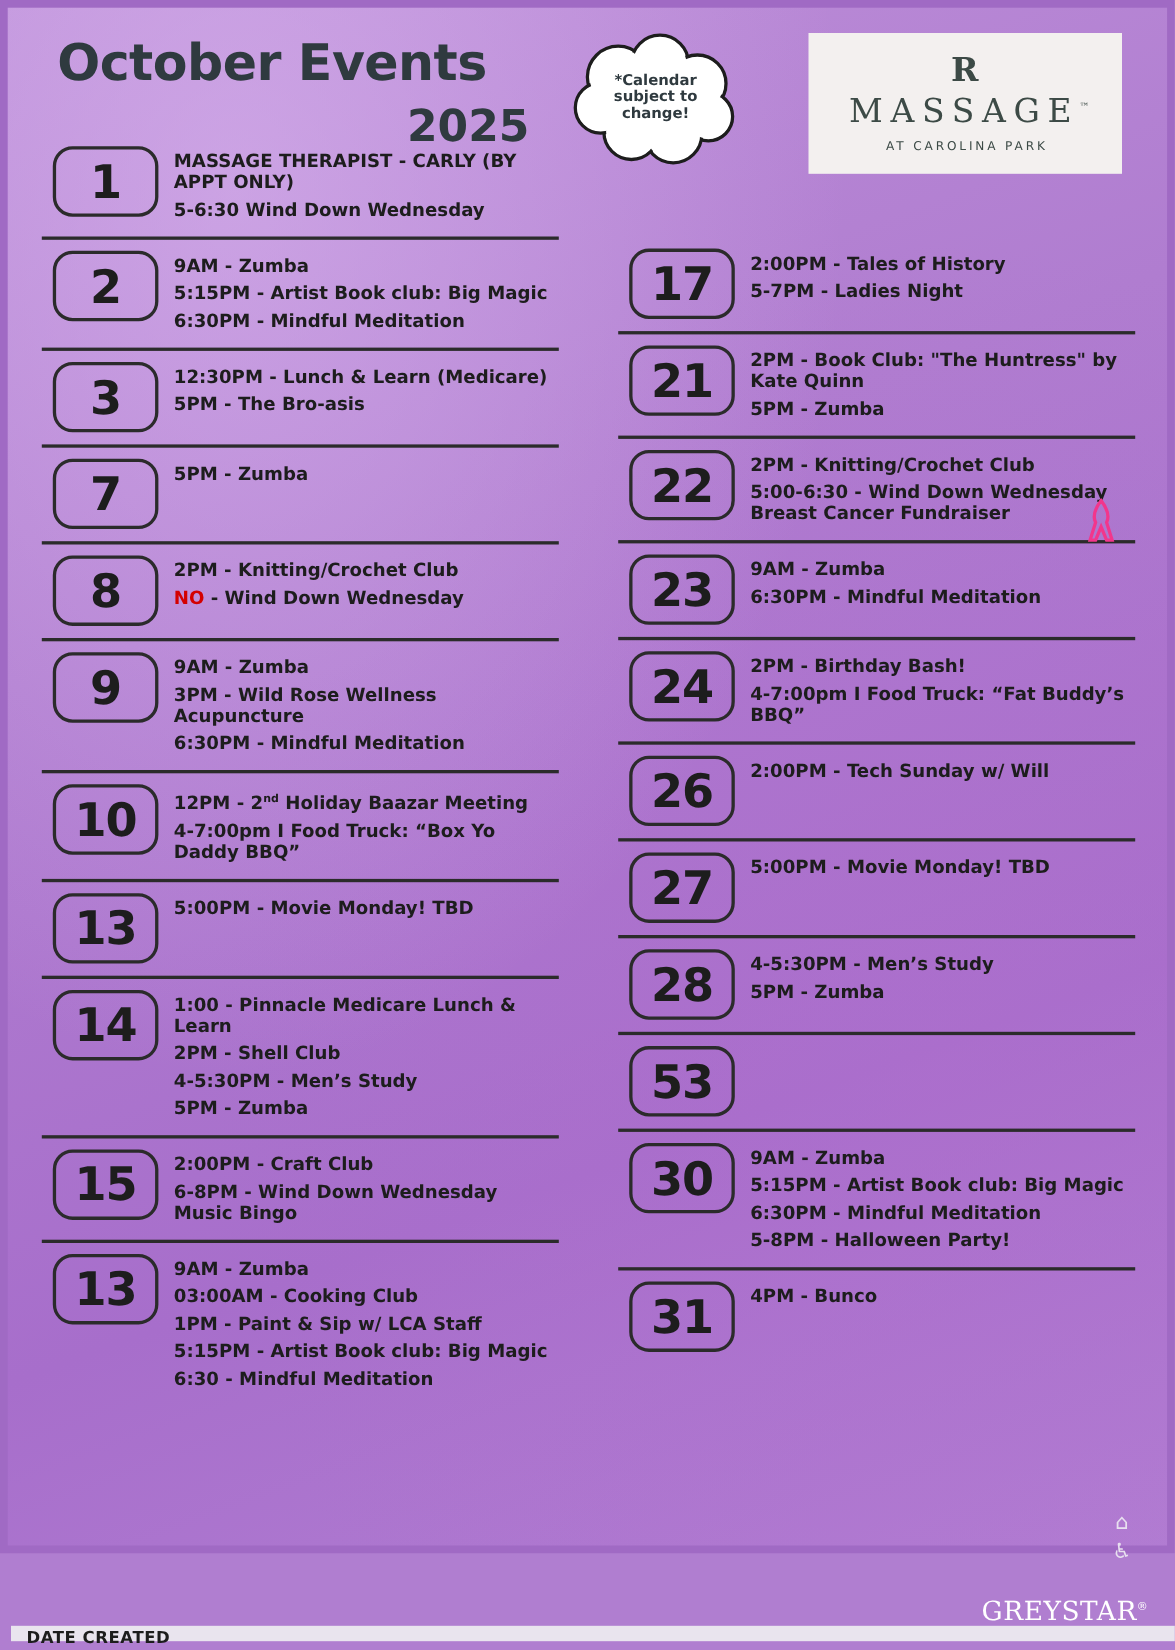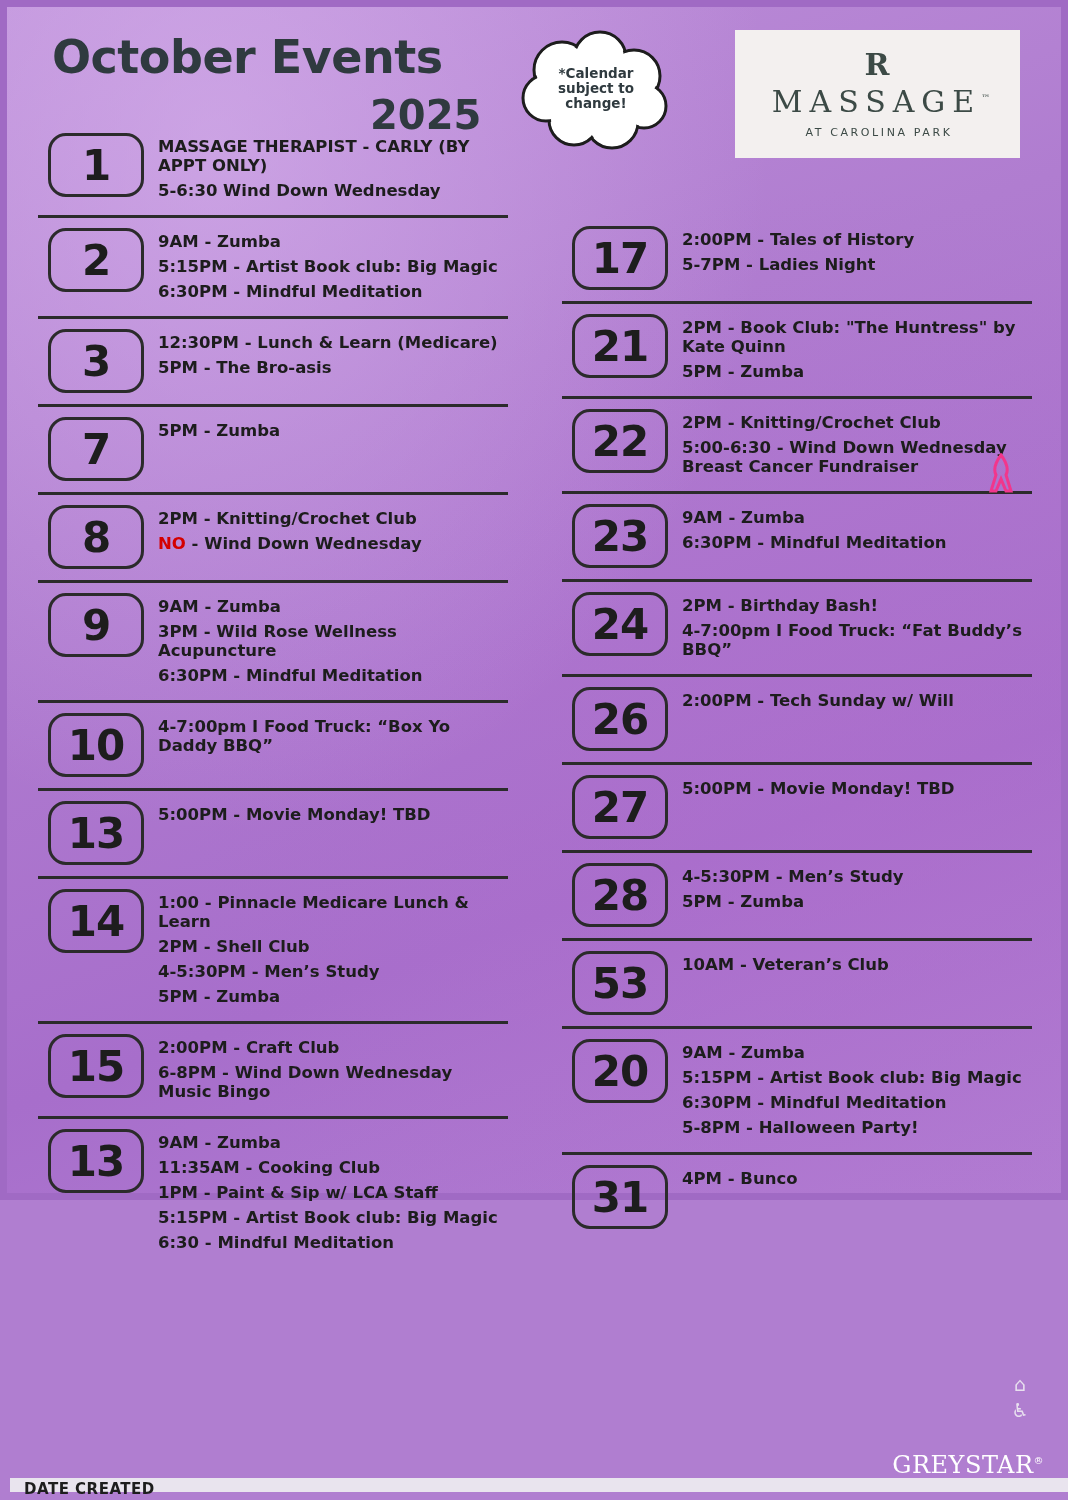--- a/index.html
+++ b/index.html
@@ -9,21 +9,21 @@
   body {
     width: 1068px;
     height: 1500px;
     font-family: "DejaVu Sans", sans-serif;
     background: #b07ed0;
     overflow: hidden;
   }
   .poster {
     position: relative;
     width: 1068px;
-    height: 1200px;
+    height: 1412px;
     background:
       radial-gradient(ellipse at 20% 12%, rgba(220,185,240,0.55) 0%, rgba(200,150,230,0.0) 46%),
       radial-gradient(ellipse at 80% 70%, rgba(175,110,205,0.5) 0%, rgba(175,110,205,0.0) 55%),
       linear-gradient(160deg, #bd8fd9 0%, #b07dd0 35%, #a76ecb 70%, #b27fd3 100%);
     box-sizing: border-box;
     padding: 8px 10px 0 10px;
   }
   .poster:before {
     content: "";
     position: absolute;
@@ -304,20 +304,21 @@
           <div class="daybox">9</div>
           <div class="events">
             <div class="ev">9AM - Zumba</div>
             <div class="ev">3PM - Wild Rose Wellness Acupuncture</div>
             <div class="ev">6:30PM - Mindful Meditation</div>
           </div>
         </div>
         <div class="entry">
           <div class="daybox">10</div>
           <div class="events">
+            <div class="ev">12PM - 2<sup>nd</sup> Holiday Baazar Meeting</div>
             <div class="ev">4-7:00pm I Food Truck: “Box Yo Daddy BBQ”</div>
           </div>
         </div>
         <div class="entry">
           <div class="daybox">13</div>
           <div class="events">
             <div class="ev">5:00PM - Movie Monday! TBD</div>
           </div>
         </div>
         <div class="entry">
@@ -333,21 +334,21 @@
           <div class="daybox">15</div>
           <div class="events">
             <div class="ev">2:00PM - Craft Club</div>
             <div class="ev">6-8PM - Wind Down Wednesday Music Bingo</div>
           </div>
         </div>
         <div class="entry no-rule">
           <div class="daybox">13</div>
           <div class="events">
             <div class="ev">9AM - Zumba</div>
-            <div class="ev">11:35AM - Cooking Club</div>
+            <div class="ev">03:00AM - Cooking Club</div>
             <div class="ev">1PM - Paint &amp; Sip w/ LCA Staff</div>
             <div class="ev">5:15PM - Artist Book club: Big Magic</div>
             <div class="ev">6:30 - Mindful Meditation</div>
           </div>
         </div>
       </div>
 
     <div class="col col-right" id="right-col" style="top:208px;">
         <div class="entry">
           <div class="daybox">17</div>
@@ -401,26 +402,23 @@
         </div>
         <div class="entry">
           <div class="daybox">28</div>
           <div class="events">
             <div class="ev">4-5:30PM - Men’s Study</div>
             <div class="ev">5PM - Zumba</div>
           </div>
         </div>
         <div class="entry">
           <div class="daybox">53</div>
-          <div class="events">
-            <div class="ev">10AM - Veteran’s Club</div>
-          </div>
-        </div>
-        <div class="entry">
-          <div class="daybox">20</div>
+        </div>
+        <div class="entry">
+          <div class="daybox">30</div>
           <div class="events">
             <div class="ev">9AM - Zumba</div>
             <div class="ev">5:15PM - Artist Book club: Big Magic</div>
             <div class="ev">6:30PM - Mindful Meditation</div>
             <div class="ev">5-8PM - Halloween Party!</div>
           </div>
         </div>
         <div class="entry no-rule">
           <div class="daybox">31</div>
           <div class="events">

